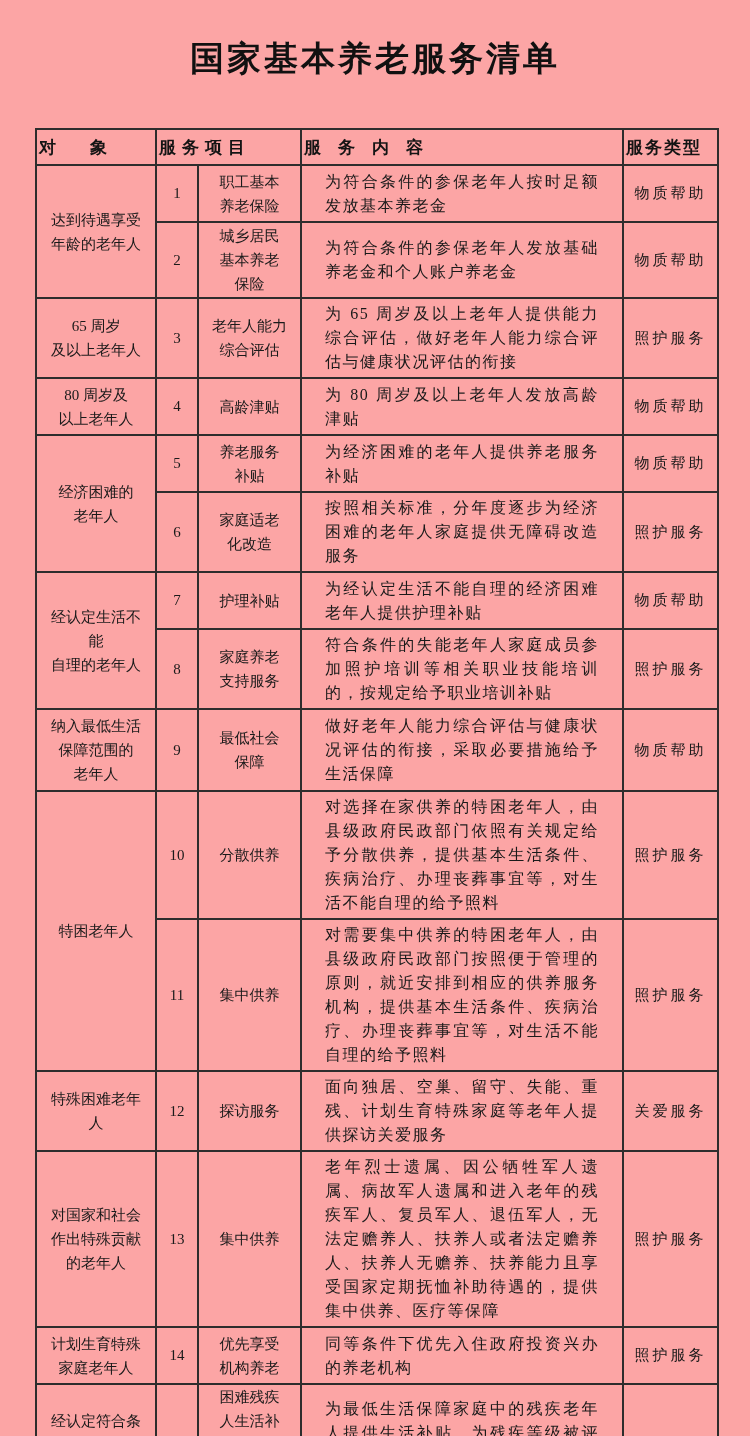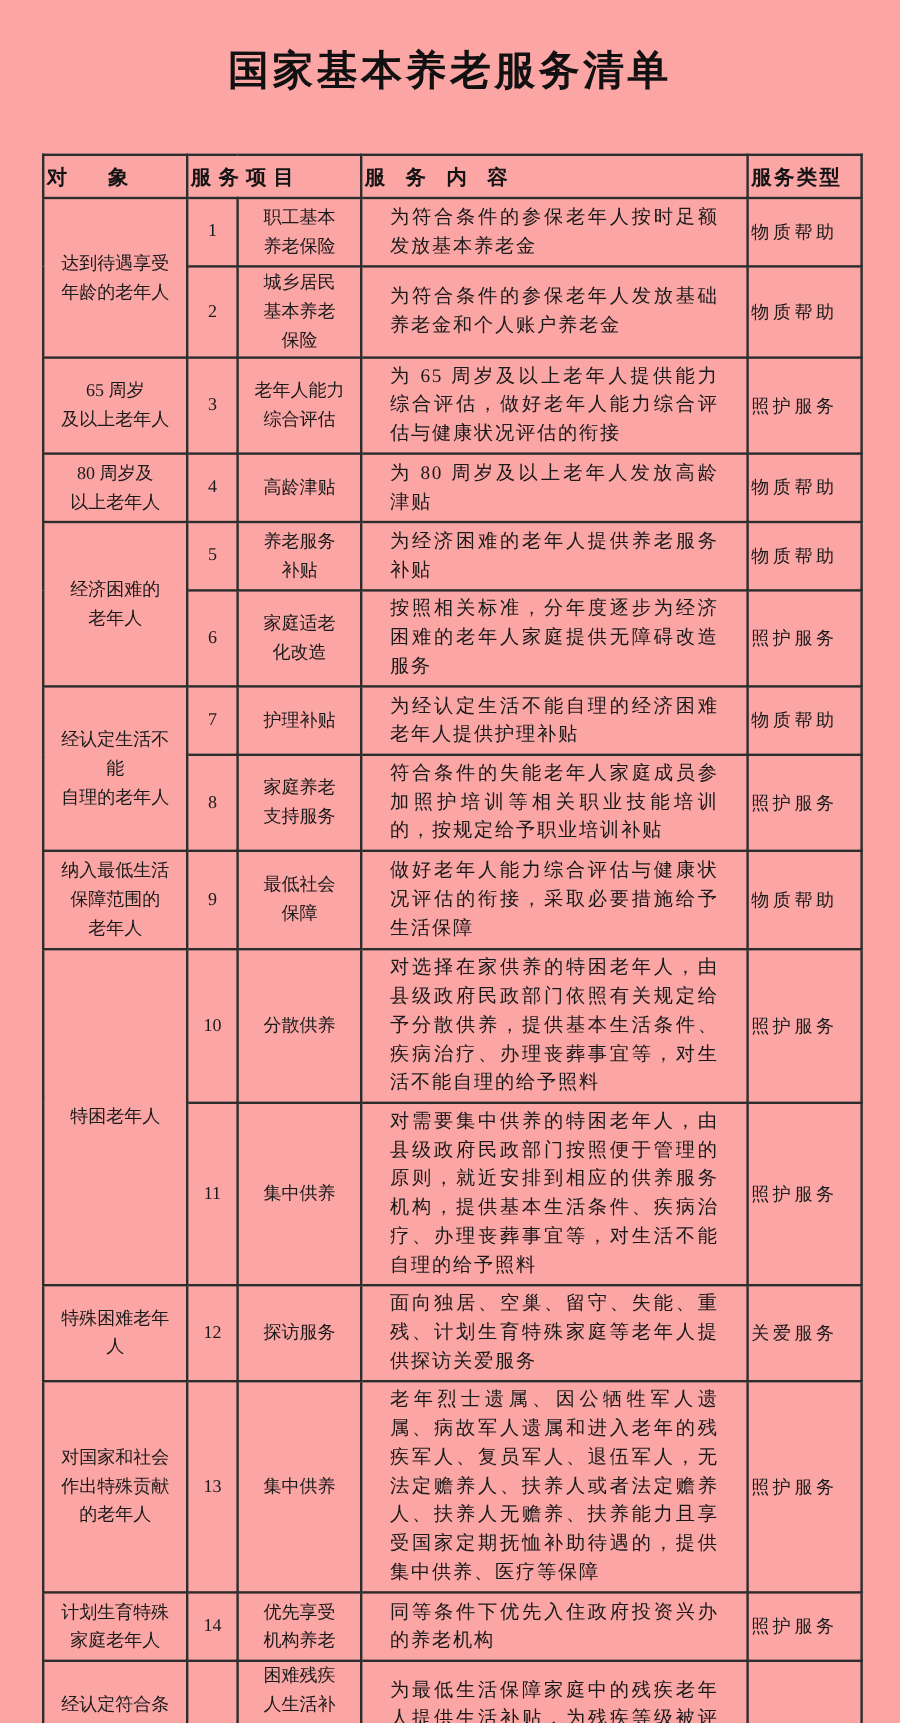--- a/index.html
+++ b/index.html
@@ -67,20 +67,21 @@
   }
   td.cell-content {
     text-align: justify;
     text-align-last: left;
     font-size: 16px;
     line-height: 24px;
     letter-spacing: 1.5px;
     padding: 3px 23px;
   }
   td.cell-type {
+    text-align: center;
     font-size: 15px;
     letter-spacing: 3px;
     padding: 18px 2px;
   }
 </style>
 </head>
 <body>
 
 <div class="page">
   <h1 class="doc-title">国家基本养老服务清单</h1>

